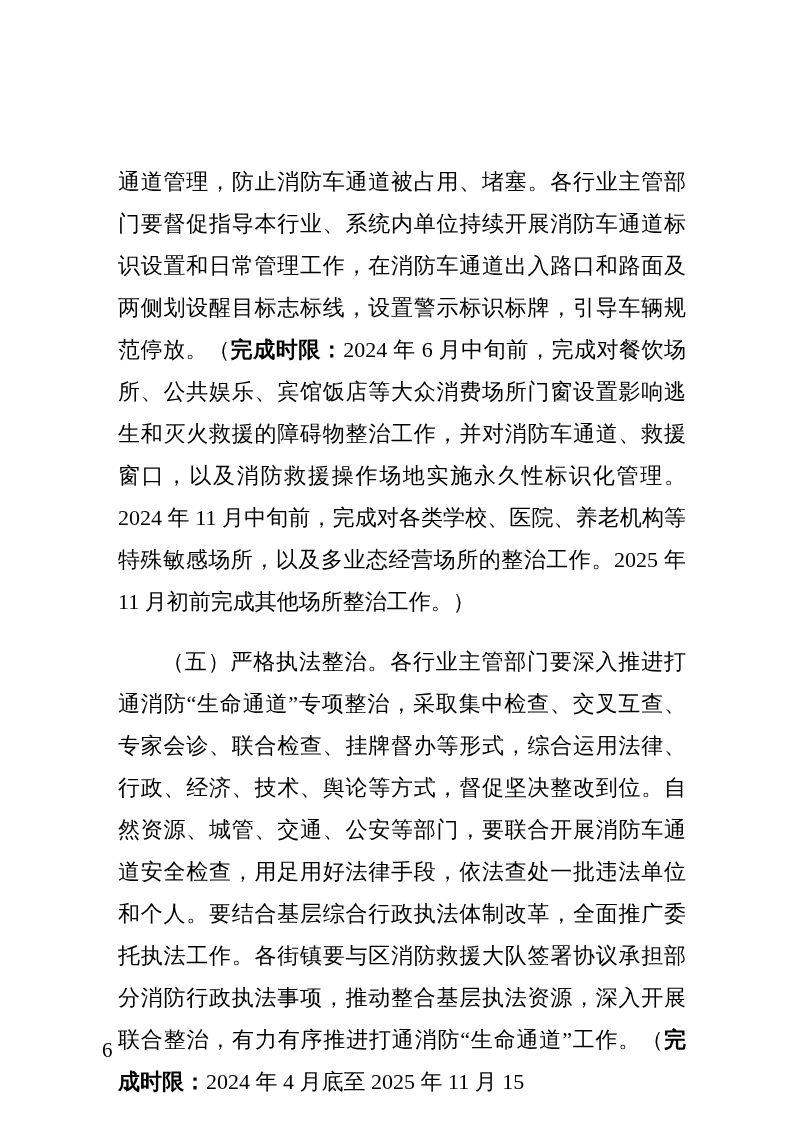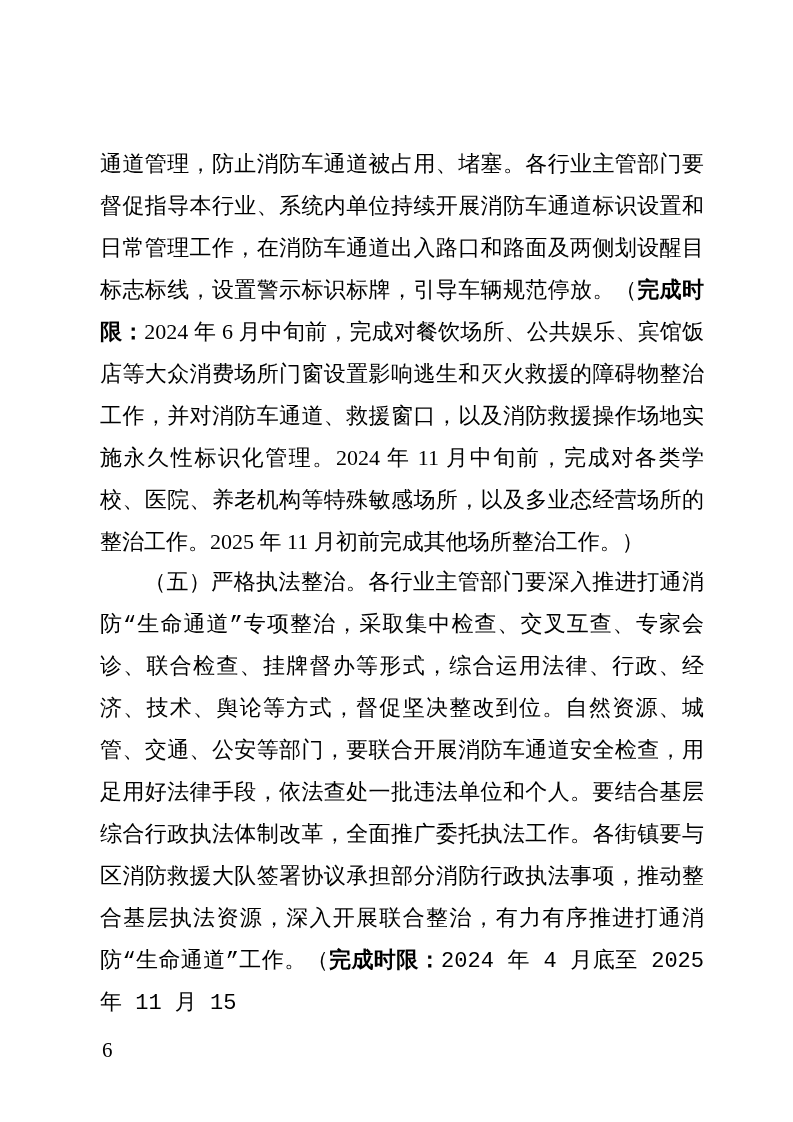--- a/index.html
+++ b/index.html
@@ -20,26 +20,25 @@
     position: absolute;
     left: 100px;
     top: 143px;
     width: 604px;
     font-size: 22px;
     line-height: 42px;
     text-align: justify;
     text-justify: inter-character;
   }
   .para {
-    margin: 0;
+    margin: 18px;
     padding: 0;
   }
   .para.indent {
     text-indent: 44px;
-    font-family: Liberation Mono, monospace;
   }
   .seg {
     font-weight: normal;
   }
   .seg.bold {
     font-weight: bold;
   }
   .page-number {
     position: absolute;
     left: 102px;

